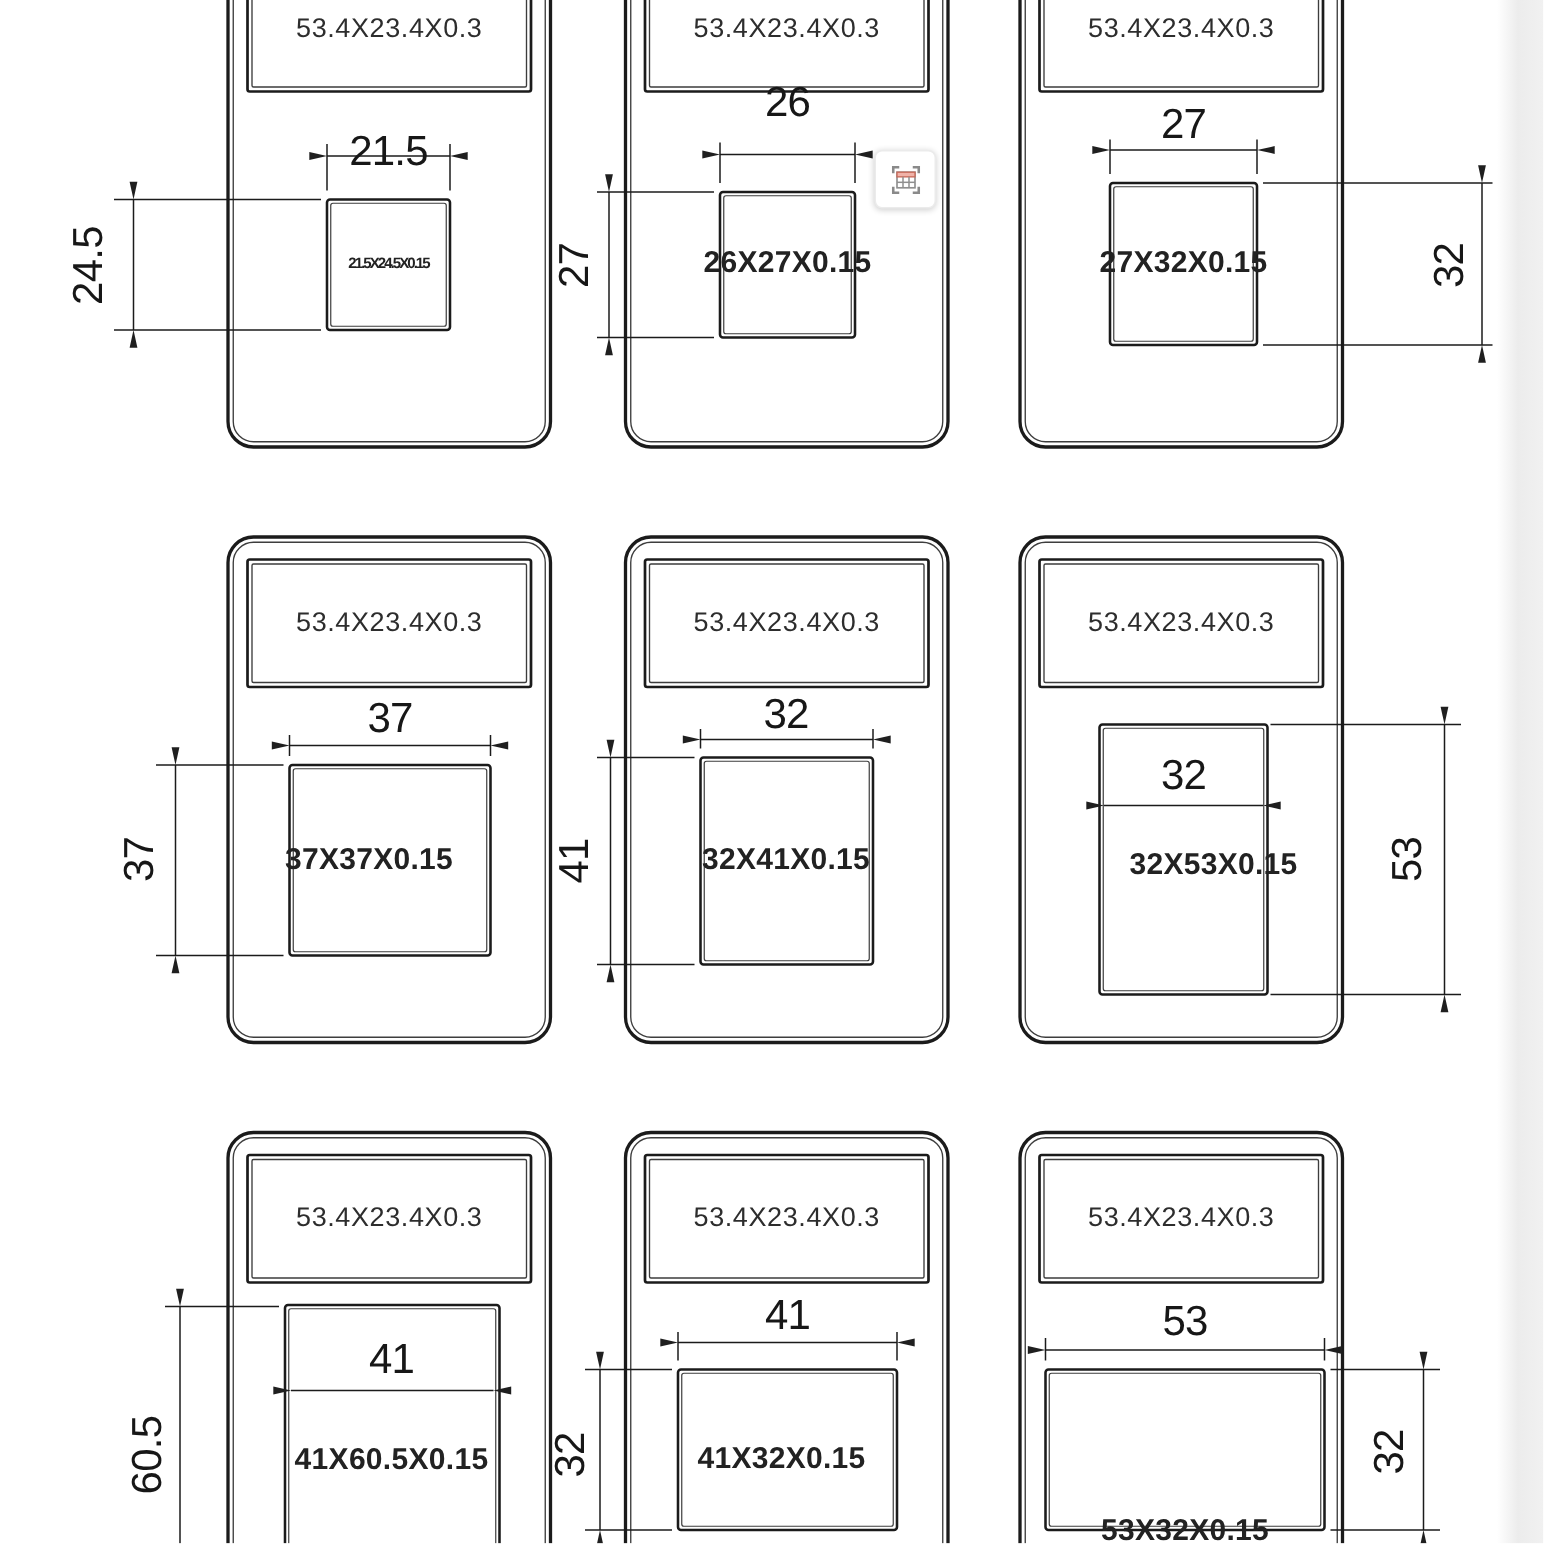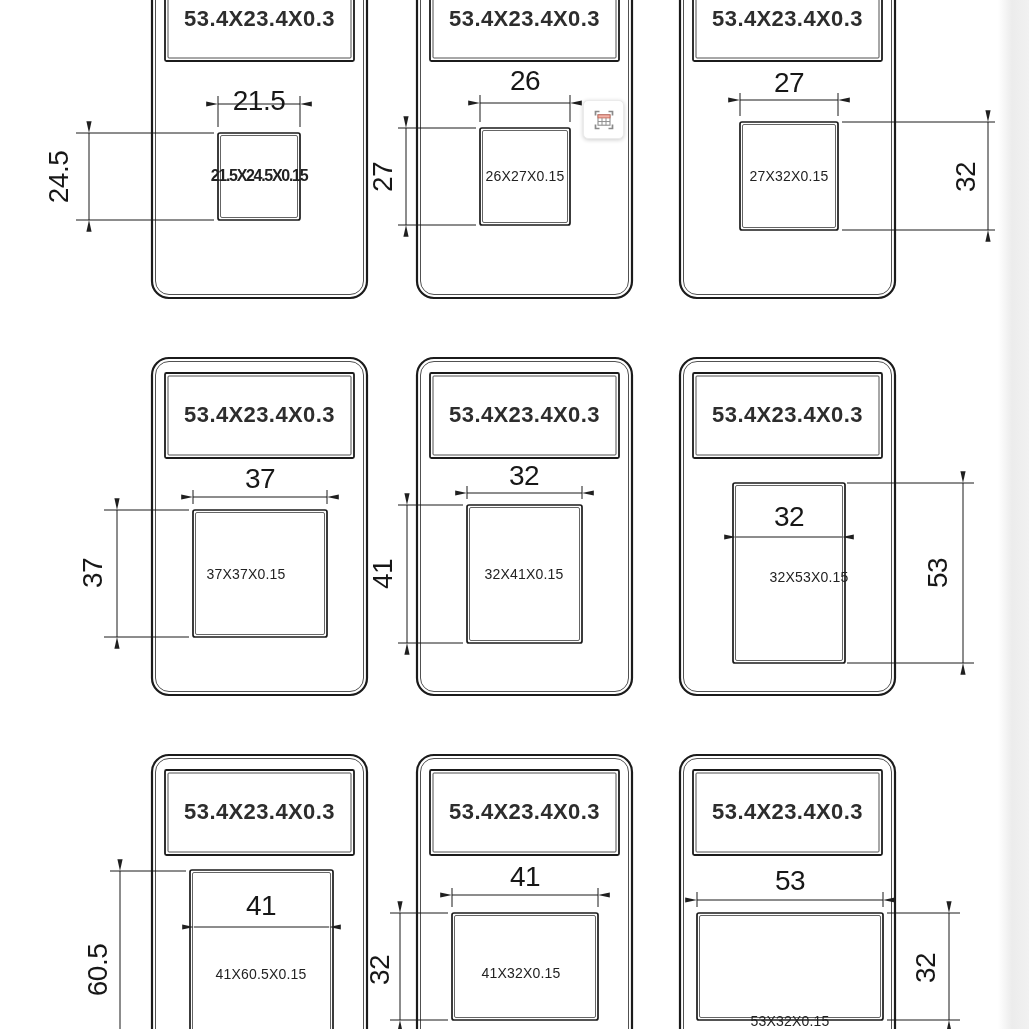--- a/index.html
+++ b/index.html
@@ -6,23 +6,23 @@
   #stage{
     position:relative;width:1029px;height:1029px;overflow:hidden;
     background:#ffffff;font-family:"Liberation Sans",sans-serif;
   }
   #linework{position:absolute;left:0;top:0;z-index:2;}
   .t{
     position:absolute;z-index:3;white-space:nowrap;
     transform:translate(-50%,-50%);
     color:#1d1d1d;font-family:"Liberation Sans",sans-serif;
   }
-  .plate{font-size:22px;font-weight:700;letter-spacing:.4px;color:#2d2d2d;}
-  .ins{font-size:14px;font-weight:400;letter-spacing:.2px;color:#222;}
-  .ins-sm{font-size:16px;font-weight:700;letter-spacing:-1.3px;}
+  .plate{font-size:18px;font-weight:400;letter-spacing:.4px;color:#2d2d2d;}
+  .ins{font-size:20px;font-weight:700;letter-spacing:.2px;color:#222;}
+  .ins-sm{font-size:10px;font-weight:700;letter-spacing:-1.3px;}
   .dim{font-size:28px;font-weight:400;letter-spacing:-.5px;color:#171717;}
   .vdim{transform:translate(-50%,-50%) rotate(-90deg);}
   .edge-band{
     position:absolute;top:0;left:998px;width:31px;height:1029px;z-index:1;
     background:linear-gradient(to right, rgba(234,234,234,0) 0%, #ececec 45%, #f1f1f1 100%);
   }
   .tool-btn{
     position:absolute;left:583px;top:100px;width:39px;height:37px;z-index:4;
     background:#ffffff;border:1px solid #ebebeb;border-radius:5px;
     box-shadow:0 1px 4px rgba(0,0,0,.20);
@@ -177,21 +177,21 @@
   <div>
     <div class="t plate" style="left:259.5px;top:19px">53.4X23.4X0.3</div>
     <div class="t ins ins-sm" style="left:259px;top:176px">21.5X24.5X0.15</div>
     <div class="t dim" style="left:259px;top:101px">21.5</div>
     <div class="t dim vdim" style="left:59px;top:177px">24.5</div>
   </div>
 
   <div>
     <div class="t plate" style="left:524.5px;top:19px">53.4X23.4X0.3</div>
     <div class="t ins" style="left:525px;top:176px">26X27X0.15</div>
-    <div class="t dim" style="left:525px;top:81px">26</div>
+    <div class="t dim" style="left:525px;top:68px">26</div>
     <div class="t dim vdim" style="left:383px;top:177px">27</div>
   </div>
 
   <div>
     <div class="t plate" style="left:787.5px;top:19px">53.4X23.4X0.3</div>
     <div class="t ins" style="left:789px;top:176px">27X32X0.15</div>
     <div class="t dim" style="left:789px;top:83px">27</div>
     <div class="t dim vdim" style="left:966px;top:177px">32</div>
   </div>
 

